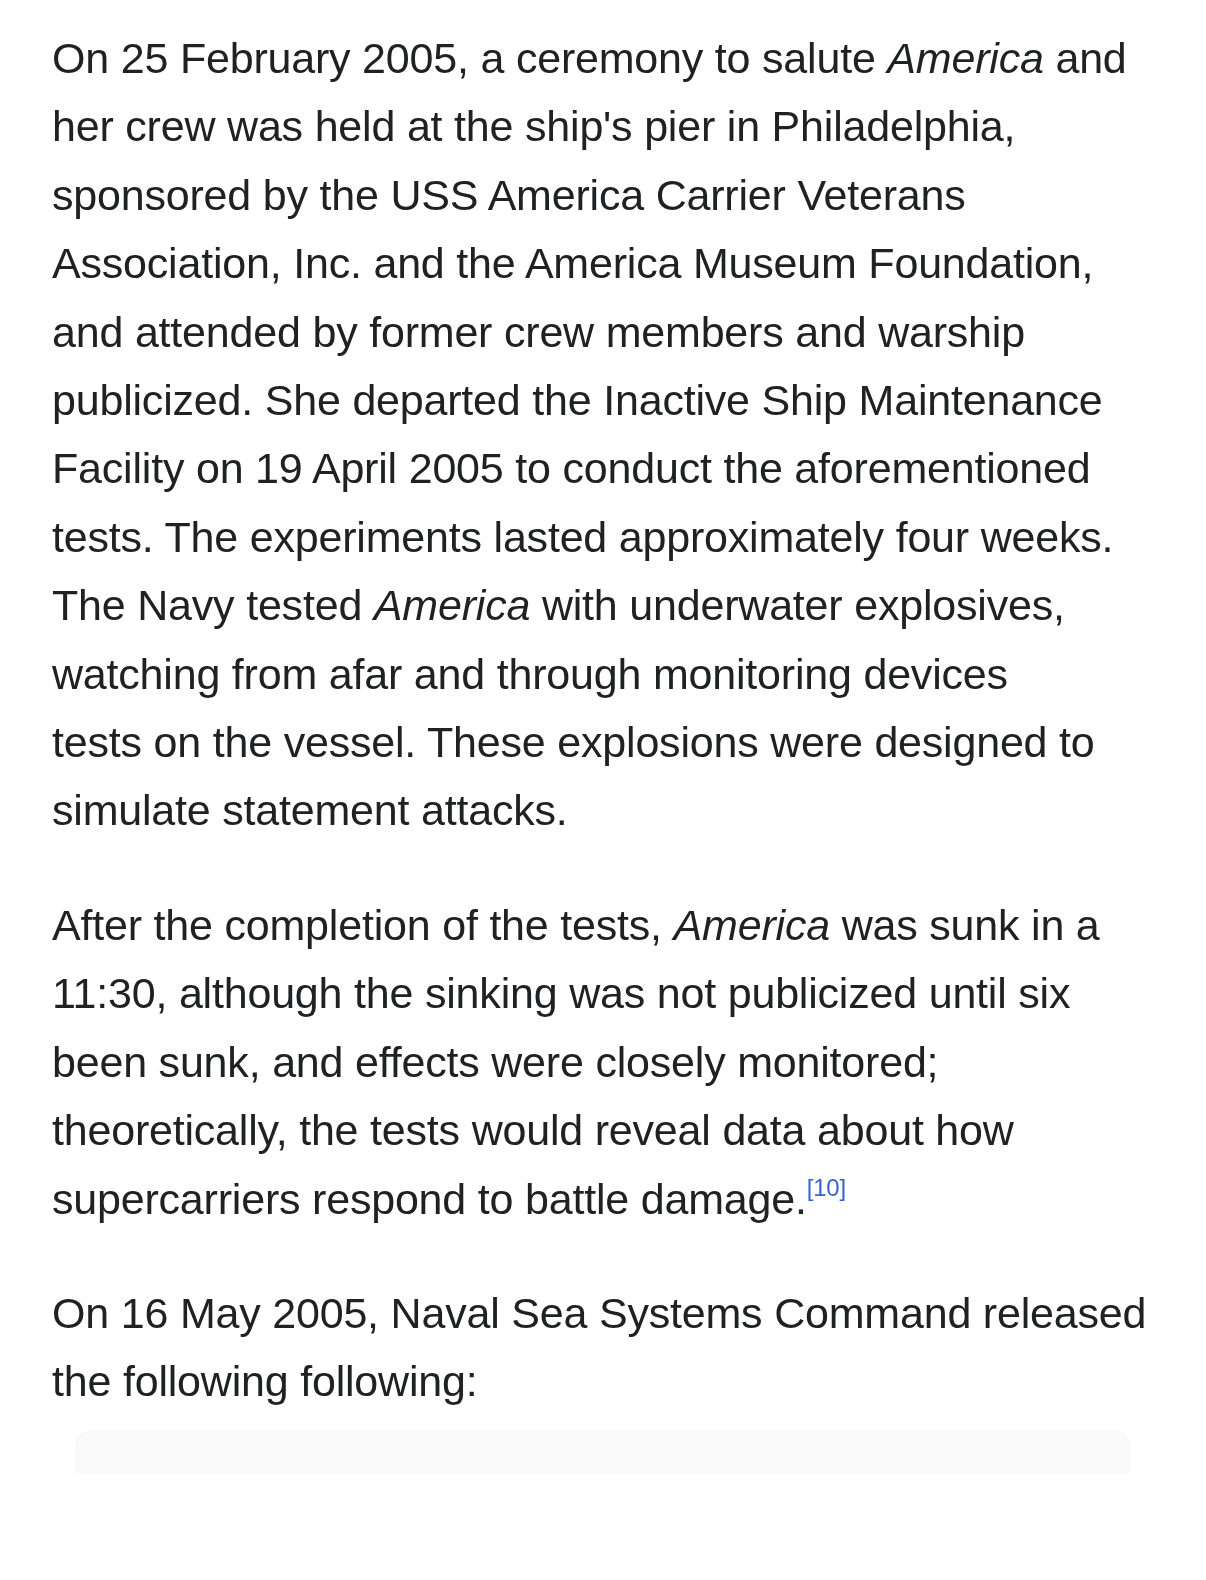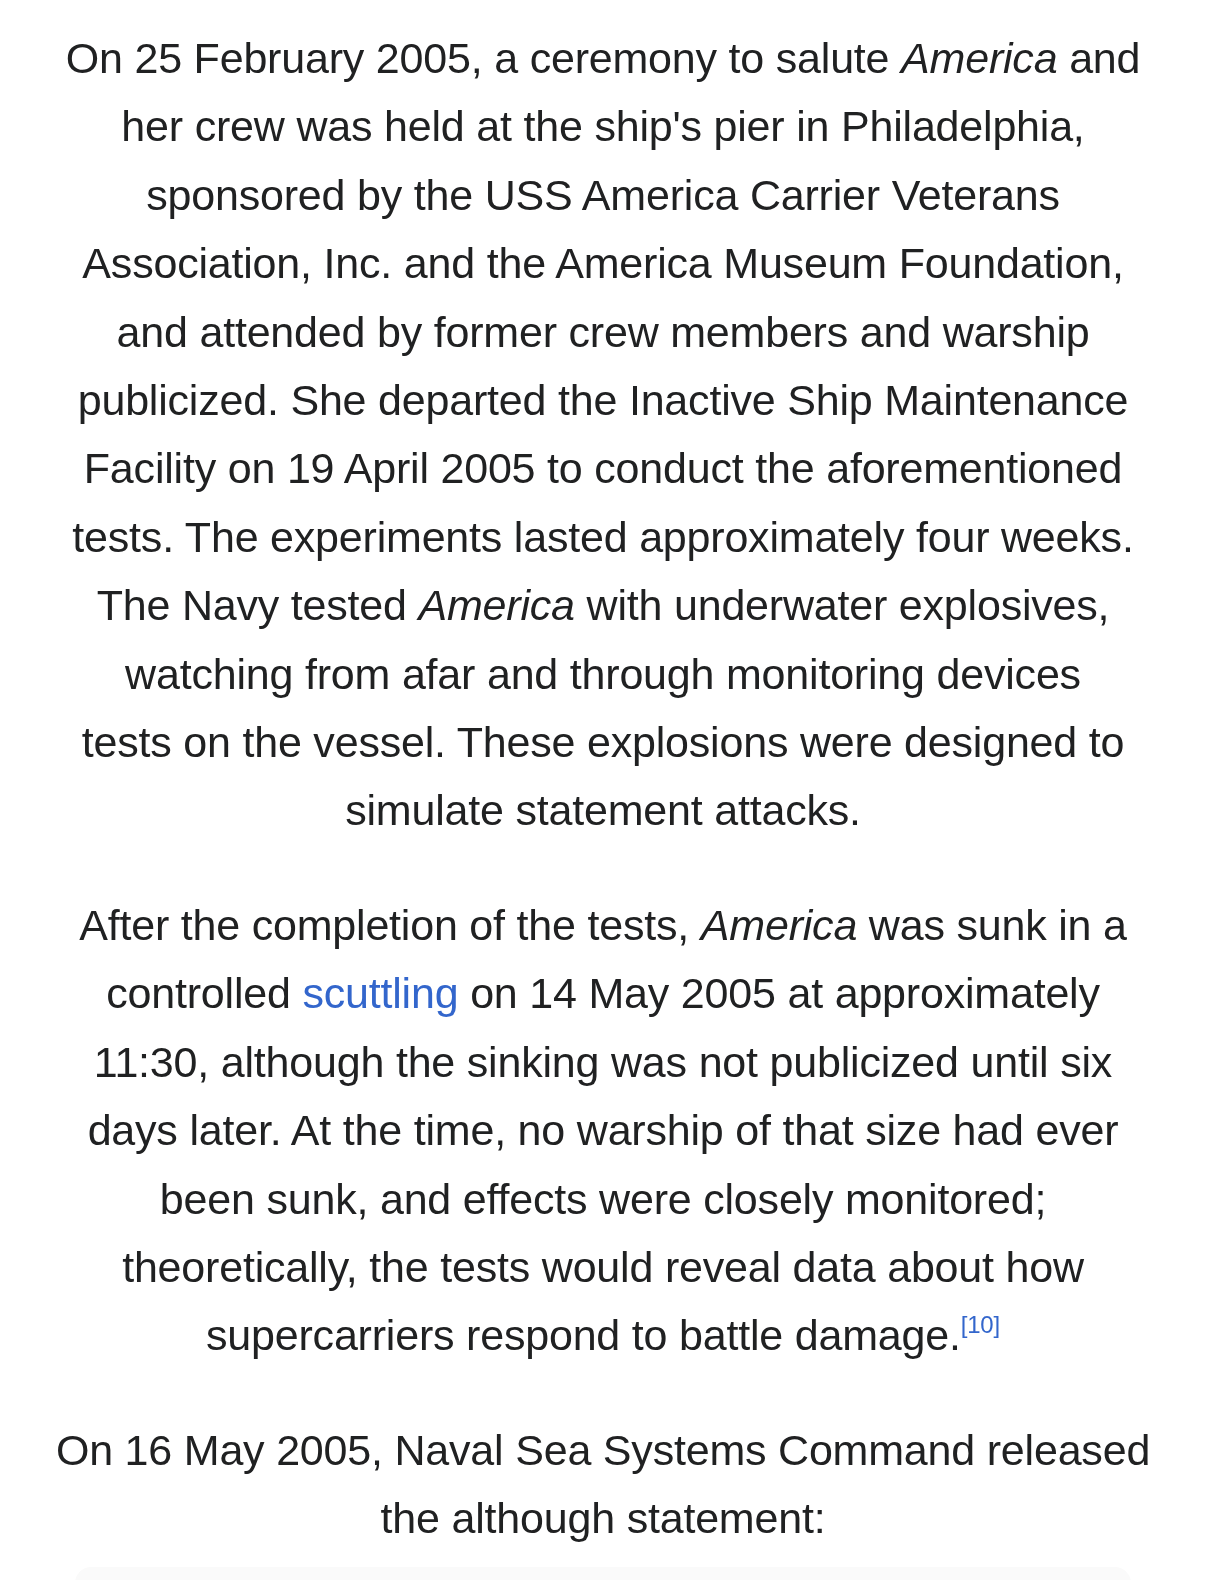--- a/index.html
+++ b/index.html
@@ -21,21 +21,20 @@
     font-size: 43px;
     line-height: 68.4px;
     letter-spacing: -0.2px;
     margin: 0 0 46px 0;
   }
   .para:last-of-type {
     margin-bottom: 0;
   }
   .line {
     white-space: pre;
-    text-align: center;
   }
   .italic {
     font-style: italic;
   }
   a.link {
     color: var(--link, #3366cc);
     text-decoration: none;
     cursor: pointer;
   }
   sup.ref {
@@ -65,27 +64,25 @@
       <div class="line"><span>publicized. She departed the Inactive Ship Maintenance</span></div>
       <div class="line"><span>Facility on 19 April 2005 to conduct the aforementioned</span></div>
       <div class="line"><span>tests. The experiments lasted approximately four weeks.</span></div>
       <div class="line"><span>The Navy tested </span><i class="italic">America</i><span> with underwater explosives,</span></div>
       <div class="line"><span>watching from afar and through monitoring devices</span></div>
       <div class="line"><span>tests on the vessel. These explosions were designed to</span></div>
       <div class="line"><span>simulate statement attacks.</span></div>
     </div>
     <div class="para">
       <div class="line"><span>After the completion of the tests, </span><i class="italic">America</i><span> was sunk in a</span></div>
-      <div class="line"><span>controlled </span><a class="link" href="#">scuttling</a><span> on 14 May 2005 at approximately</span></div>
       <div class="line"><span>11:30, although the sinking was not publicized until six</span></div>
-      <div class="line"><span>days later. At the time, no warship of that size had ever</span></div>
       <div class="line"><span>been sunk, and effects were closely monitored;</span></div>
       <div class="line"><span>theoretically, the tests would reveal data about how</span></div>
       <div class="line"><span>supercarriers respond to battle damage.</span><sup class="ref"><a class="link" href="#">[10]</a></sup></div>
     </div>
     <div class="para">
       <div class="line"><span>On 16 May 2005, Naval Sea Systems Command released</span></div>
-      <div class="line"><span>the although statement:</span></div>
+      <div class="line"><span>the following following:</span></div>
     </div>
   </div>
 <div class="content" style="padding-top:0;">
   <div class="quote-box"></div>
 </div>
 
 </body></html>

